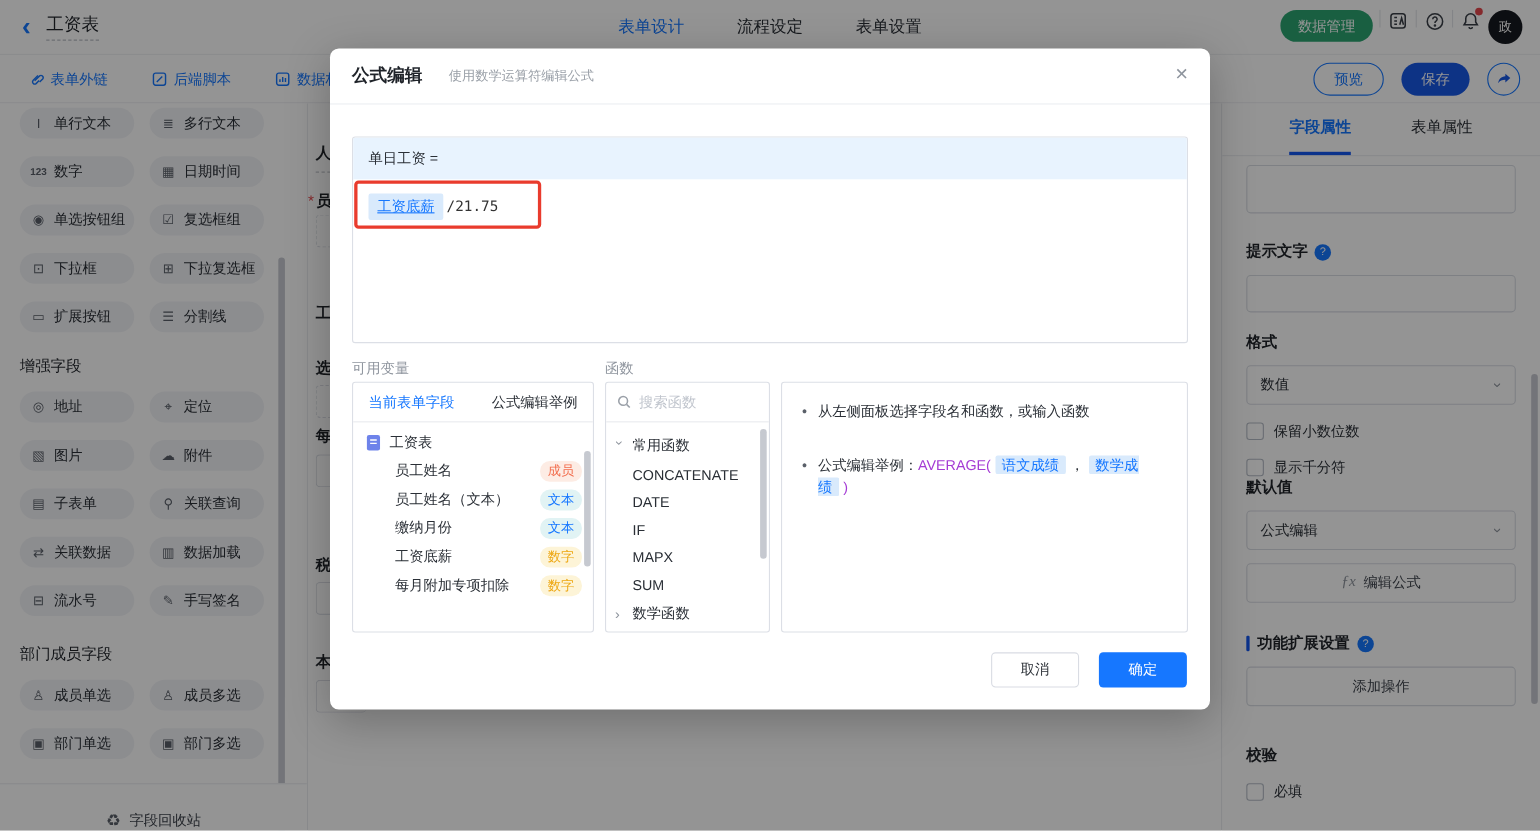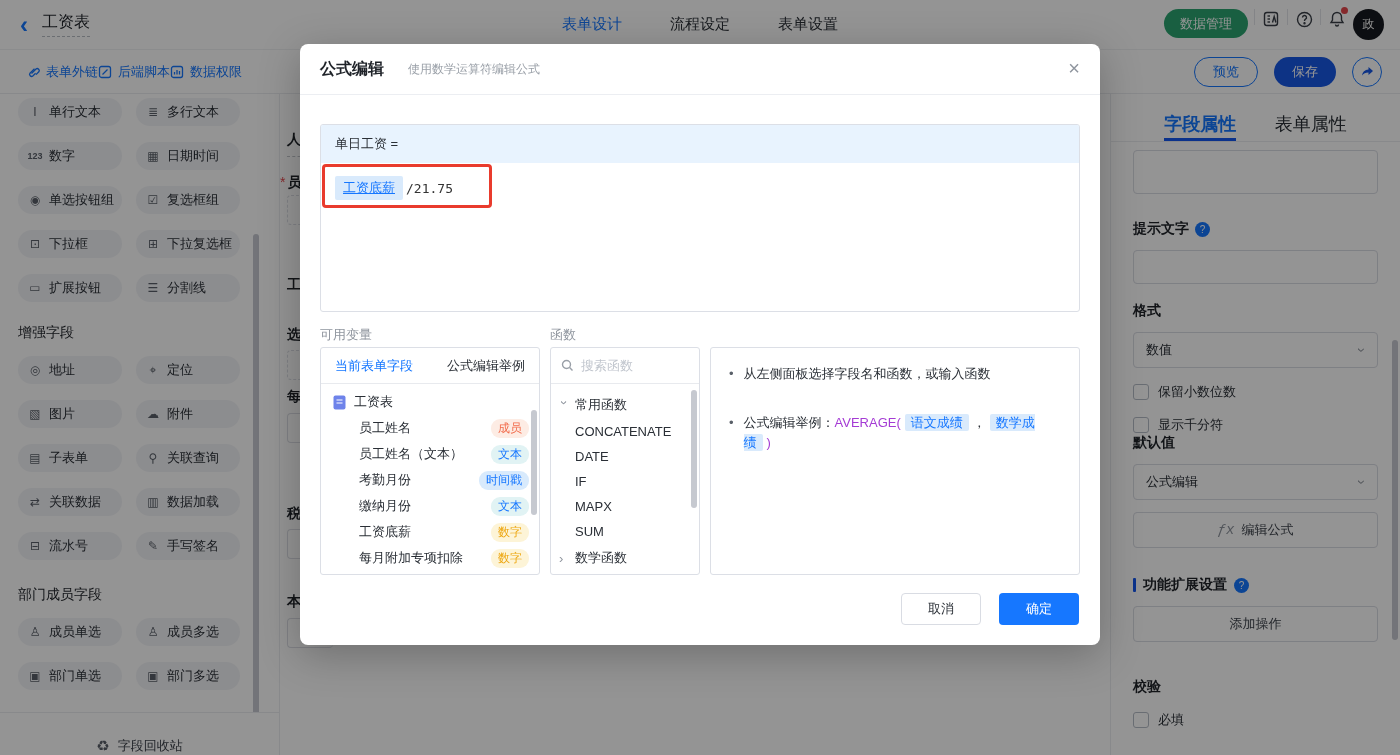--- a/index.html
+++ b/index.html
@@ -17,21 +17,21 @@
   .top-right{position:absolute;right:16px;display:flex;align-items:flex-start;gap:6px}
   .btn-green{background:#2ba471;color:#fff;border-radius:15px;height:29px;padding:0 16px;display:flex;align-items:center;font-size:13px;cursor:pointer}
   .vdiv{width:1px;height:16px;background:#e2e4e8}
   .ico{width:20px;height:20px;display:inline-flex;align-items:center;justify-content:center;color:#3a3f47}
   .bell-wrap{position:relative}
   .bell-dot{position:absolute;right:-1px;top:-2px;width:7px;height:7px;border-radius:50%;background:#e5484d}
   .avatar{width:31px;height:31px;border-radius:50%;background:#16191f;color:#fff;display:flex;align-items:center;justify-content:center;font-size:12px;cursor:pointer}
 
   
   .toolbar{position:absolute;left:0;top:50px;width:1400px;height:44px;background:#fff;border-bottom:1px solid #ebedf0;display:flex;align-items:center}
-  .tool-links{display:flex;margin-left:26px}
+  .tool-links{display:flex;gap:40px;margin-left:26px}
   .tool-link{display:flex;align-items:center;gap:6px;color:#1677ff;cursor:pointer}
   .tool-right{position:absolute;right:18px;display:flex;align-items:center;gap:16px}
   .btn-preview{height:30px;padding:0 18px;border:1px solid #1677ff;color:#1677ff;border-radius:16px;display:flex;align-items:center;background:#fff;cursor:pointer}
   .btn-save{height:30px;padding:0 18px;background:#1758e6;color:#fff;border-radius:16px;display:flex;align-items:center;cursor:pointer}
   .btn-share{width:30px;height:30px;border:1px solid #1677ff;border-radius:50%;display:flex;align-items:center;justify-content:center;cursor:pointer}
 
   
   .left-panel{position:absolute;left:0;top:94px;bottom:0;width:280px;background:#fff;border-right:1px solid #ebedf0;overflow:hidden}
   .pill-grid{display:grid;grid-template-columns:104px 104px;column-gap:14px;row-gap:16px;padding:4px 18px 0 18px}
   .pill{height:28px;background:#f2f3f7;border-radius:15px;display:flex;align-items:center;gap:6px;padding:0 9px;font-size:13px;color:#2a2f36;cursor:pointer;white-space:nowrap;overflow:hidden}
@@ -47,37 +47,37 @@
   .canvas{position:absolute;left:280px;top:94px;right:290px;bottom:0;background:#fff;overflow:hidden}
   .frag{position:absolute;font-size:14px;font-weight:600;color:#1f2329}
   .frag .req{color:#e5484d;margin-right:2px;font-weight:400}
   .frag-line{position:absolute;border-bottom:1px dashed #c3c6cc}
   .frag-box{position:absolute;width:46px;height:30px;border:1px solid #dcdfe6;border-radius:4px;border-right:none}
   .frag-box.dashed{border-style:dashed}
 
   
   .right-panel{position:absolute;left:1110px;top:94px;right:0;bottom:0;background:#fff;border-left:1px solid #ebedf0;overflow:hidden}
   .rp-tabs{height:48px;display:flex;align-items:flex-end;justify-content:space-around;padding:0 34px;border-bottom:1px solid #ebedf0}
-  .rp-tab{padding-bottom:2px;font-size:18px;color:#2a2f36;cursor:pointer;border-bottom:3px solid transparent}
+  .rp-tab{padding-bottom:13px;font-size:14px;color:#2a2f36;cursor:pointer;border-bottom:3px solid transparent}
   .rp-tab.active{color:#1677ff;border-bottom-color:#1456f0;font-weight:600}
   .rp-body{padding:0 22px}
   .input{width:100%;border:1px solid #d9dce3;border-radius:4px;background:#fff;font-size:13px;padding:0 10px;color:#2a2f36;outline:none}
   .input.big{height:44px;margin-top:8px}
   .input.std{height:34px;margin-top:12px}
   .rp-label{font-size:14px;font-weight:700;color:#1f2329;display:flex;align-items:center;gap:6px}
   .mt26{margin-top:26px}.mt18{margin-top:18px}.mt24{}.mt28{margin-top:28px}.mt36{margin-top:36px}
   .help-dot{width:15px;height:15px;border-radius:50%;background:#1677ff;color:#fff;display:inline-flex;align-items:center;justify-content:center;font-size:10px;font-weight:400;cursor:pointer}
   .help-dot::before{content:"?"}
   .select{margin-top:12px;height:36px;border:1px solid #d9dce3;border-radius:4px;display:flex;align-items:center;justify-content:space-between;padding:0 12px;cursor:pointer;font-size:13px;color:#2a2f36}
   .chev{display:inline-block;color:#8f959e;font-size:14px;transform:rotate(90deg)}
   .chev::before{content:"›"}
   .cb-row{display:flex;align-items:center;gap:9px;margin-top:15px;font-size:13px;color:#2a2f36}
   .cb{width:16px;height:16px;border:1px solid #b6bcc6;border-radius:3px;background:#fff;cursor:pointer;flex:none;display:flex;align-items:center;justify-content:center}
   .btn-outline{margin-top:12px;height:36px;border:1px solid #d9dce3;border-radius:4px;display:flex;align-items:center;justify-content:center;gap:7px;color:#3f444d;cursor:pointer;background:#fff;font-size:13px}
-  .fx{font-style:italic;color:#8f959e;font-family:Liberation Mono, monospace;font-size:14px}
+  .fx{font-style:italic;color:#8f959e;font-family:Liberation Serif, serif;font-size:14px}
   .section-head{display:flex;align-items:center;gap:7px}
   .blue-bar{width:3px;height:14px;background:#1456f0;border-radius:1px}
   .rp-scroll{position:absolute;right:2px;top:246px;width:6px;height:300px;background:#c6c9d0;border-radius:3px}
 
   
   .backdrop{position:absolute;inset:0;background:rgba(0,0,0,.42);z-index:50}
   .modal{position:absolute;left:300px;top:44px;width:800px;height:601px;background:#fff;border-radius:8px;z-index:60;box-shadow:0 10px 40px rgba(0,0,0,.25)}
   .modal-head{height:51px;display:flex;align-items:center;padding:0 20px;border-bottom:1px solid #eceef2}
   .modal-title{font-size:16px;font-weight:700;color:#1f2329}
   .modal-sub{font-size:12px;color:#9aa0a8;margin-left:24px}
@@ -433,24 +433,20 @@
     </div>
     <div class="var-row">
         <span class="var-name">员工姓名</span>
         <span class="badge member">成员</span>
       </div>
     <div class="var-row">
         <span class="var-name">员工姓名（文本）</span>
         <span class="badge text">文本</span>
       </div>
     <div class="var-row">
-        <span class="var-name">考勤月份</span>
-        <span class="badge timestamp">时间戳</span>
-      </div>
-    <div class="var-row">
         <span class="var-name">缴纳月份</span>
         <span class="badge text">文本</span>
       </div>
     <div class="var-row">
         <span class="var-name">工资底薪</span>
         <span class="badge number">数字</span>
       </div>
     <div class="var-row">
         <span class="var-name">每月附加专项扣除</span>
         <span class="badge number">数字</span>

